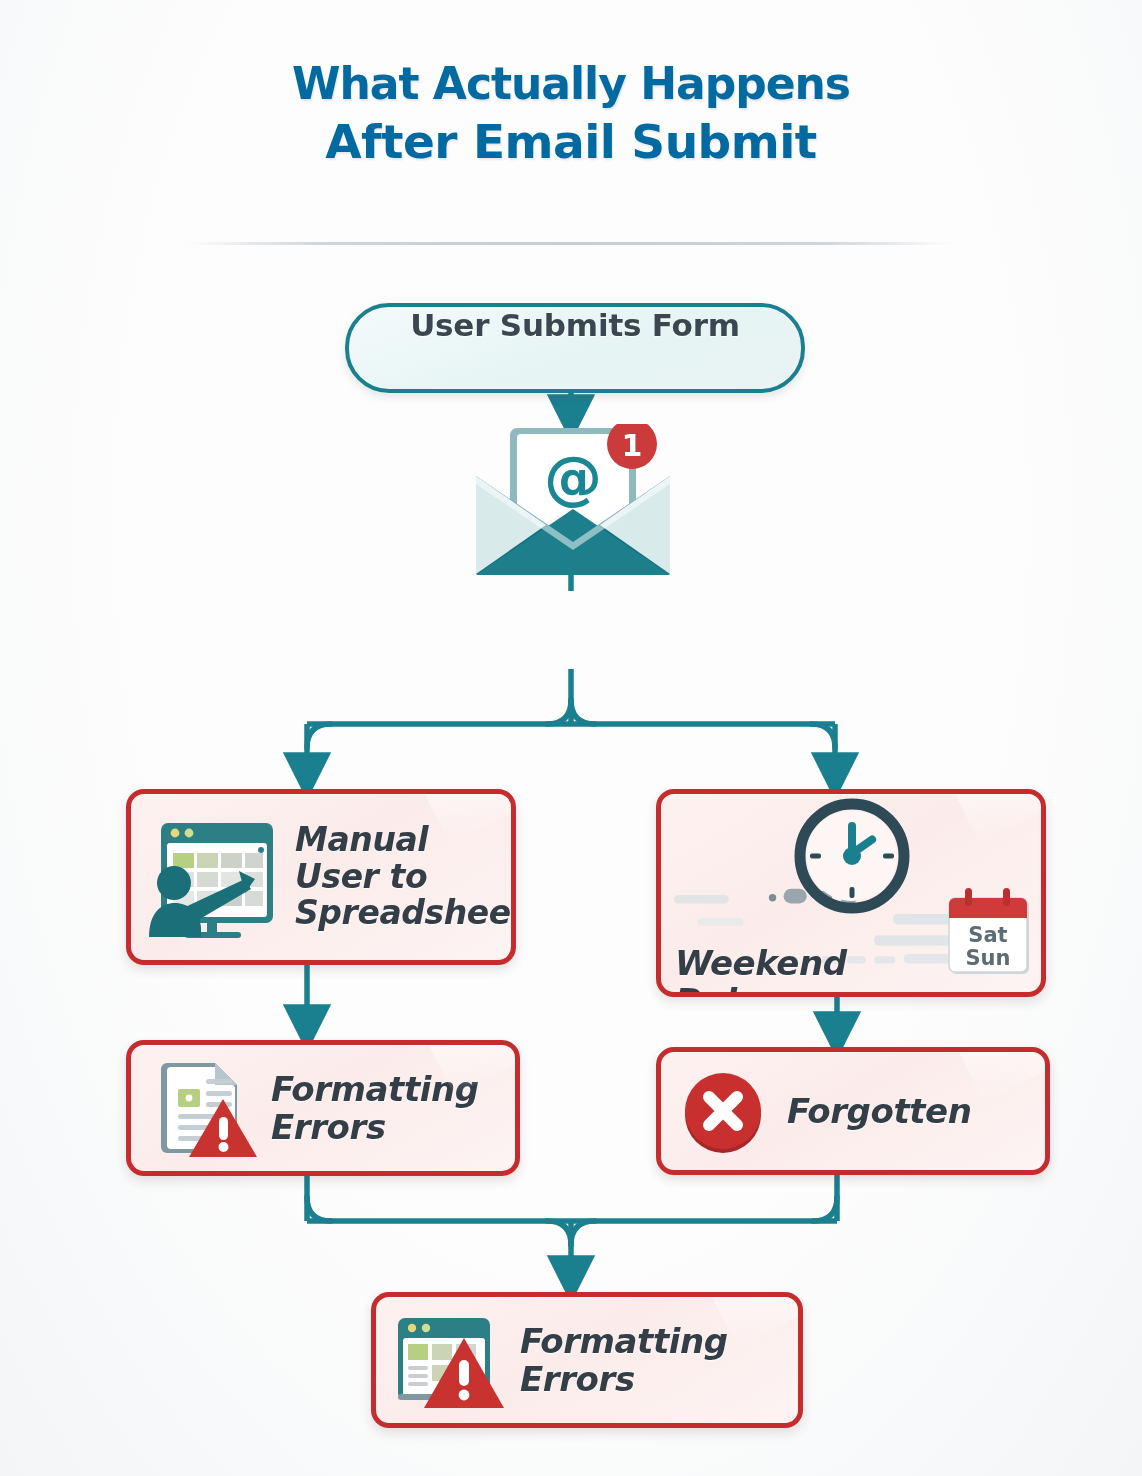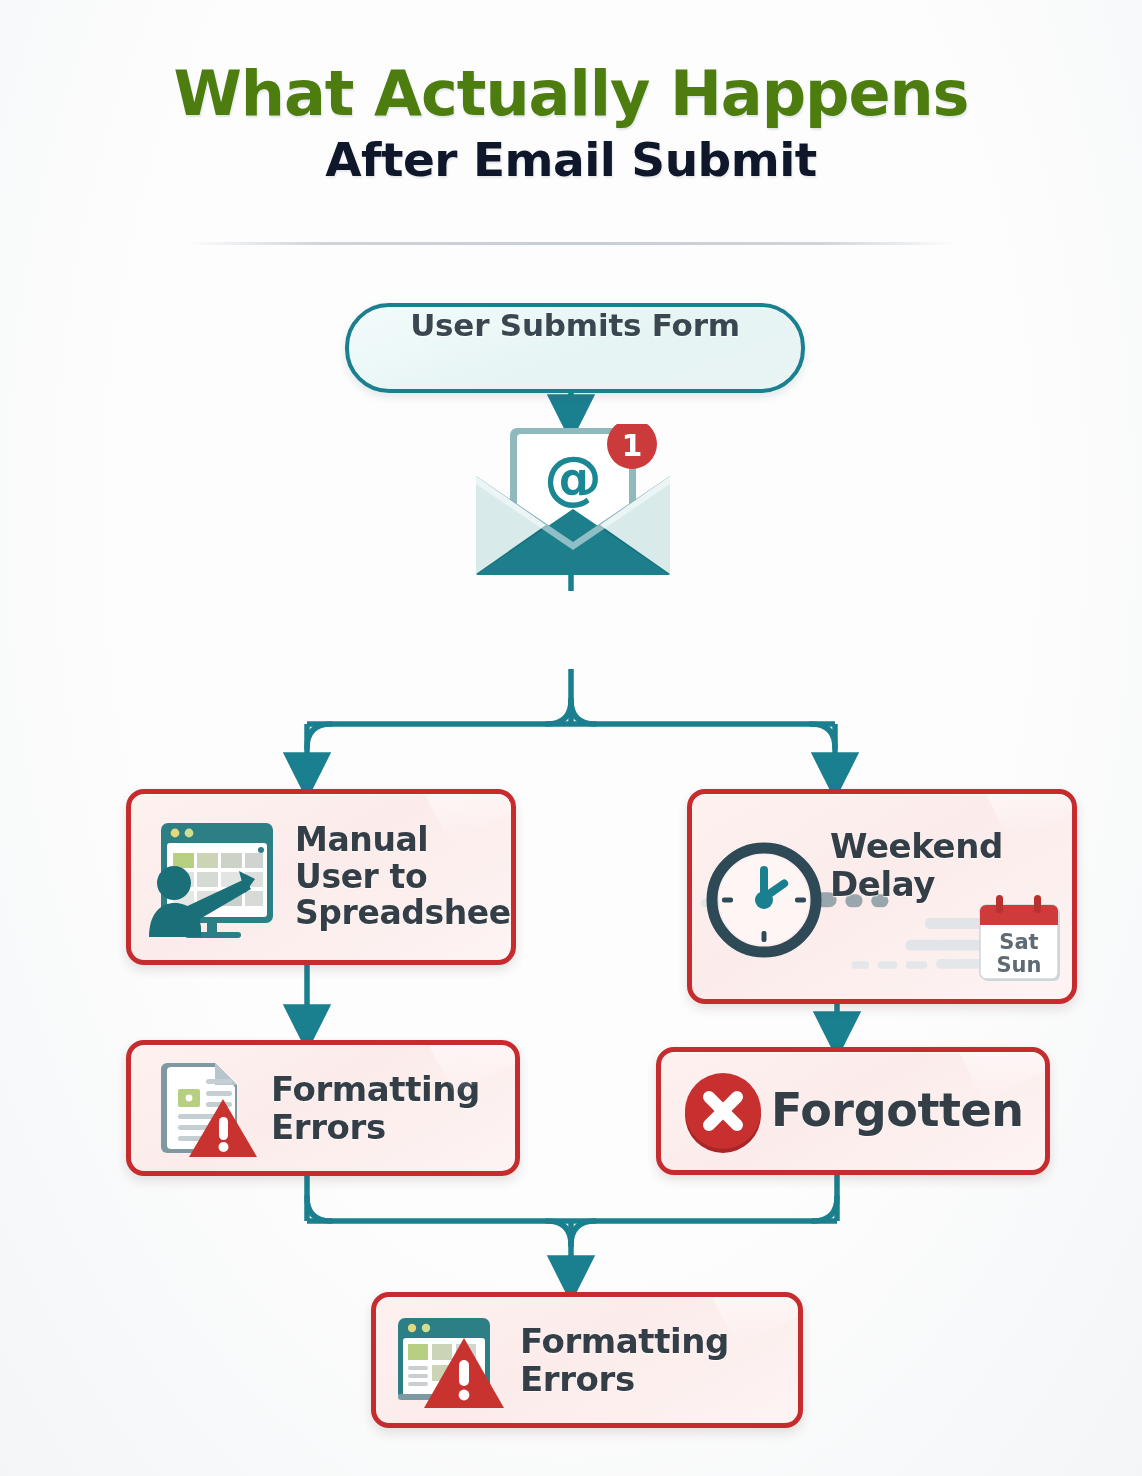--- a/index.html
+++ b/index.html
@@ -32,32 +32,32 @@
   .title-wrap {
     position: absolute;
     left: 0; right: 0;
     top: 62px;
     text-align: center;
     z-index: 3;
   }
   .title-main {
     font-family: "DejaVu Sans", sans-serif;
     font-weight: bold;
-    font-size: 62px;
+    font-size: 44px;
     letter-spacing: -1px;
-    color: #4d7c0f;
+    color: #0369a1;
     line-height: 1.02;
     text-shadow: 1px 2px 2px rgba(120,140,150,0.22);
   }
   .title-sub {
     font-family: "DejaVu Sans", sans-serif;
     font-weight: bold;
     font-size: 47px;
     letter-spacing: -0.5px;
-    color: #0f172a;
+    color: #0369a1;
     line-height: 1.05;
     margin-top: 10px;
     text-shadow: 1px 2px 2px rgba(130,140,150,0.18);
   }
   .title-rule {
     position: absolute;
     left: 185px;
     top: 242px;
     width: 772px;
     height: 3px;
@@ -127,32 +127,33 @@
     justify-content: center;
   }
   .card-label {
     font-family: "DejaVu Sans", sans-serif;
     font-weight: bold;
     font-size: 34px;
     line-height: 1.12;
     color: #333e47;
     letter-spacing: -0.4px;
     text-shadow: 0 1px 1px rgba(255,255,255,0.85);
+    font-style: italic;
   }
 
   #card-manual     { left: 126px; top: 789px;  width: 362px; height: 166px; padding: 0 8px 0 10px; }
-  #card-weekend    { left: 687px; top: 789px;  width: 362px; height: 198px; padding: 7px 8px 0 10px; }
+  #card-weekend    { left: 656px; top: 789px;  width: 362px; height: 198px; padding: 0 8px 0 10px; flex-direction: column; }
   #card-formatting { left: 126px; top: 1040px; width: 362px; height: 126px; padding: 0 8px 0 14px; }
   #card-forgotten  { left: 656px; top: 1047px; width: 362px; height: 118px; padding: 0 8px 0 14px; }
   #card-bottom     { left: 371px; top: 1292px; width: 400px; height: 126px; padding: 0 8px 0 14px; }
 
   #card-manual .card-label     { font-size: 33px; margin-left: 6px; }
   #card-weekend .card-label    { font-size: 34px; margin-left: 4px; align-self: flex-start; margin-top: 26px; }
   #card-formatting .card-label { font-size: 34px; margin-left: 14px; }
-  #card-forgotten .card-label  { font-size: 46px; }
+  #card-forgotten .card-label  { font-size: 34px; margin-left: 16px; }
   #card-bottom .card-label     { font-size: 34px; margin-left: 16px; }
 
   
   #card-weekend { position: absolute; }
   .cal-badge {
     position: absolute;
     right: 8px;
     bottom: 14px;
     width: 86px;
     height: 92px;

